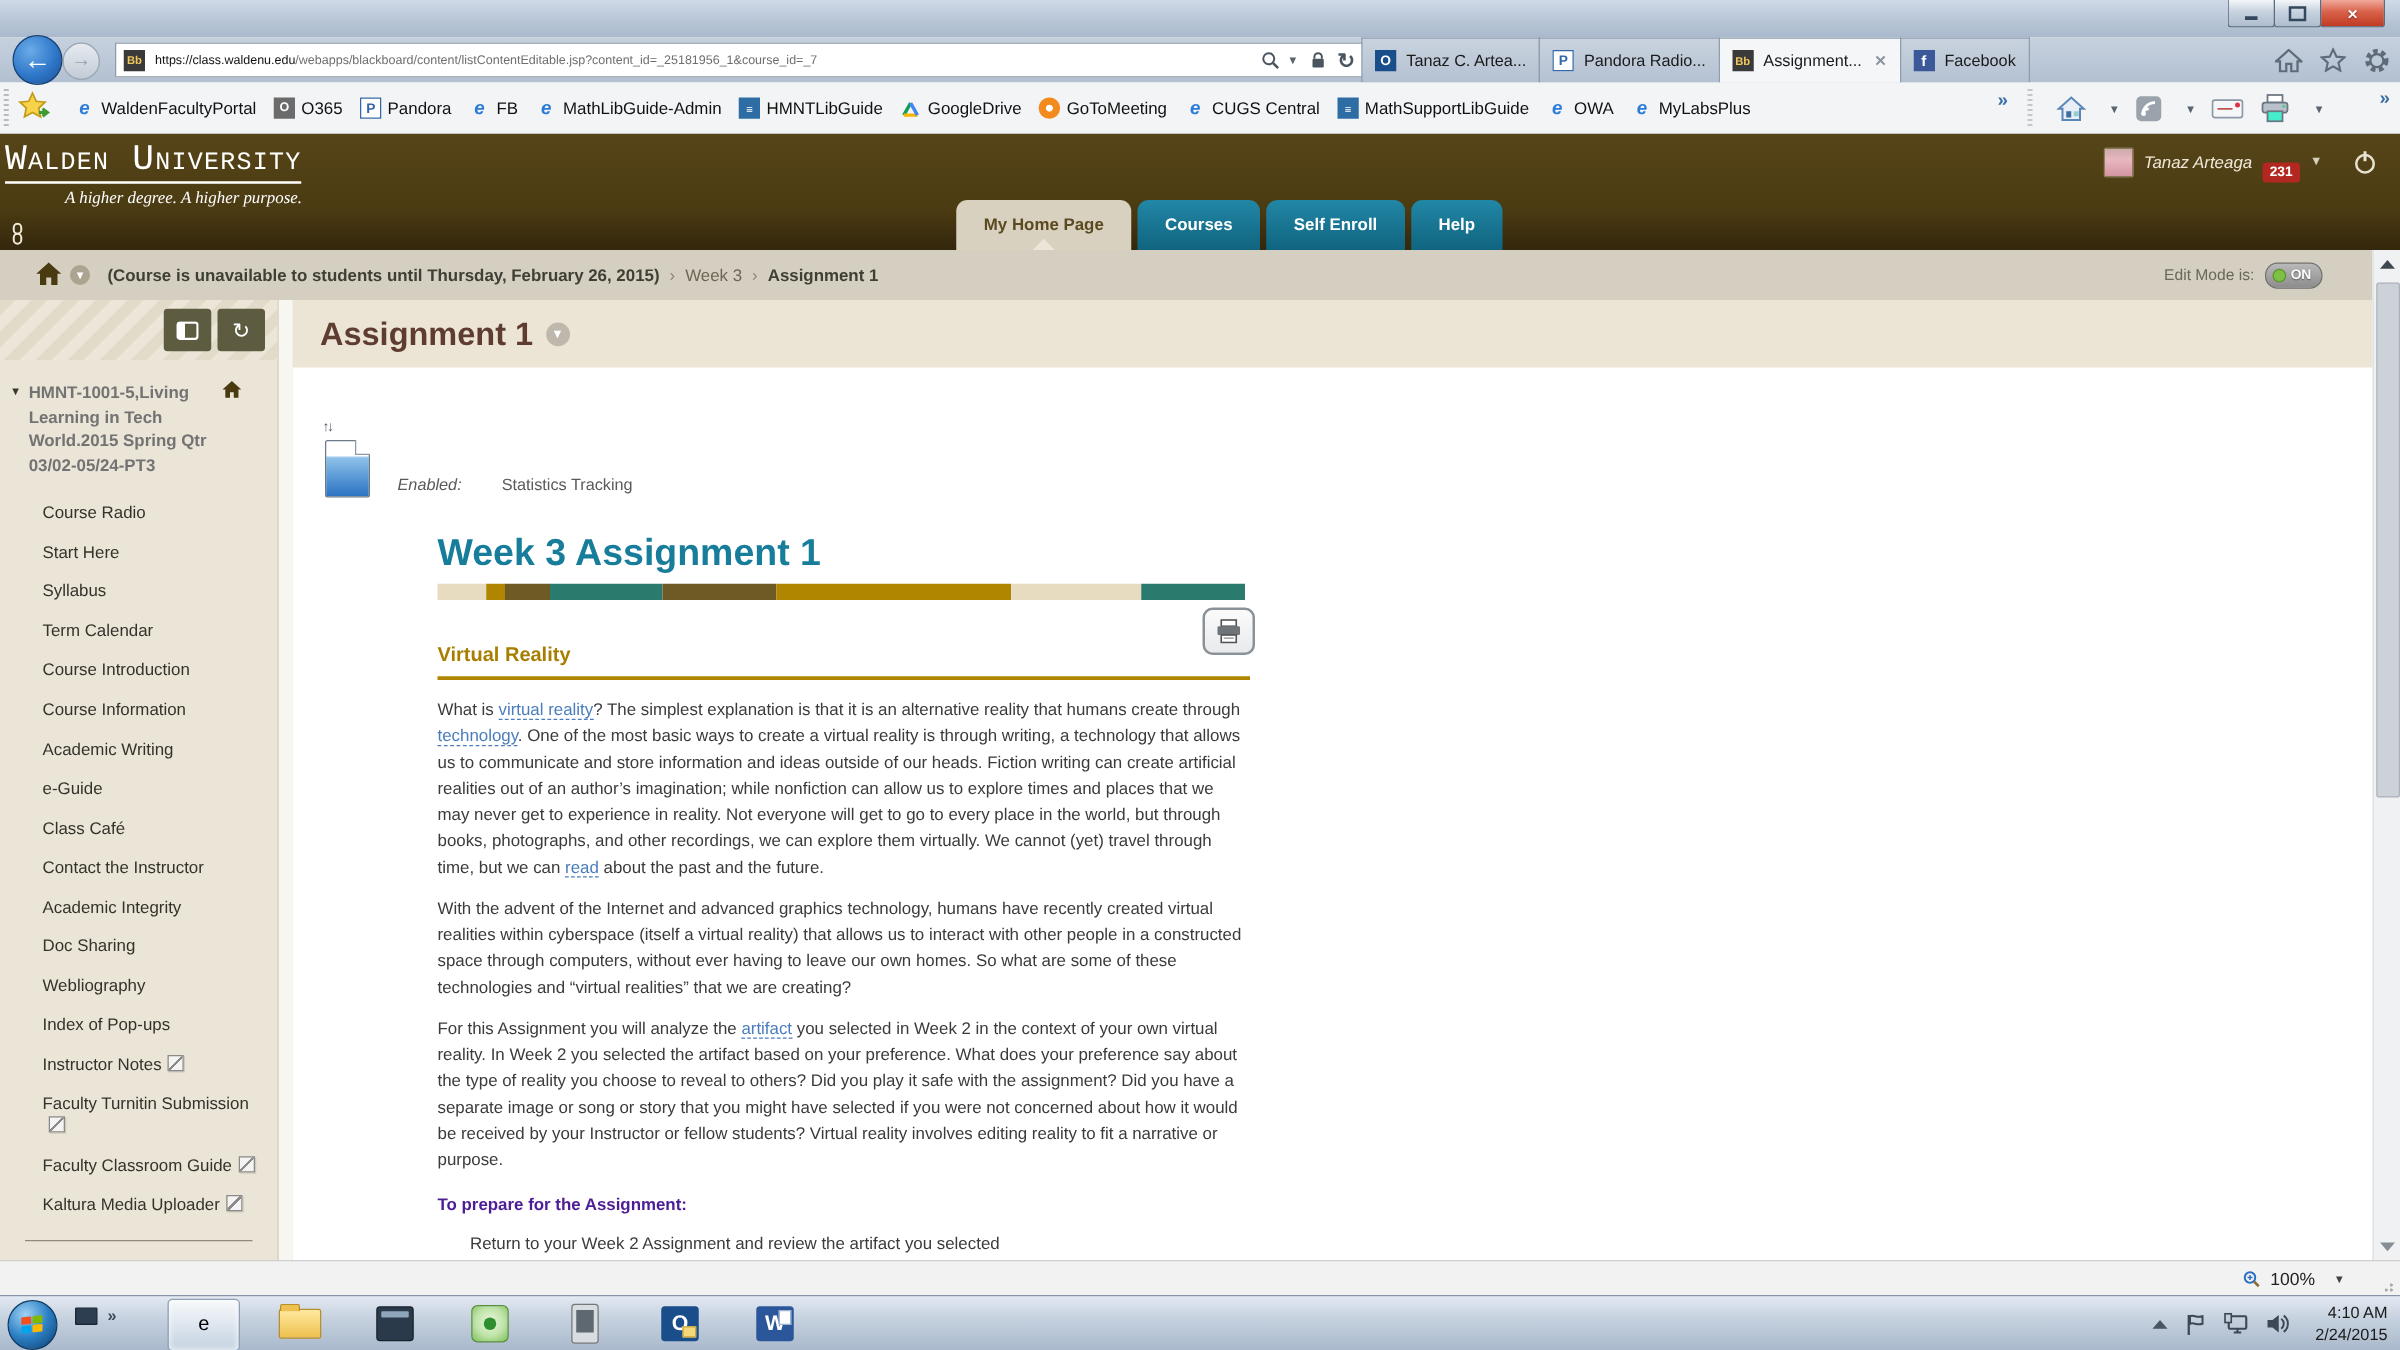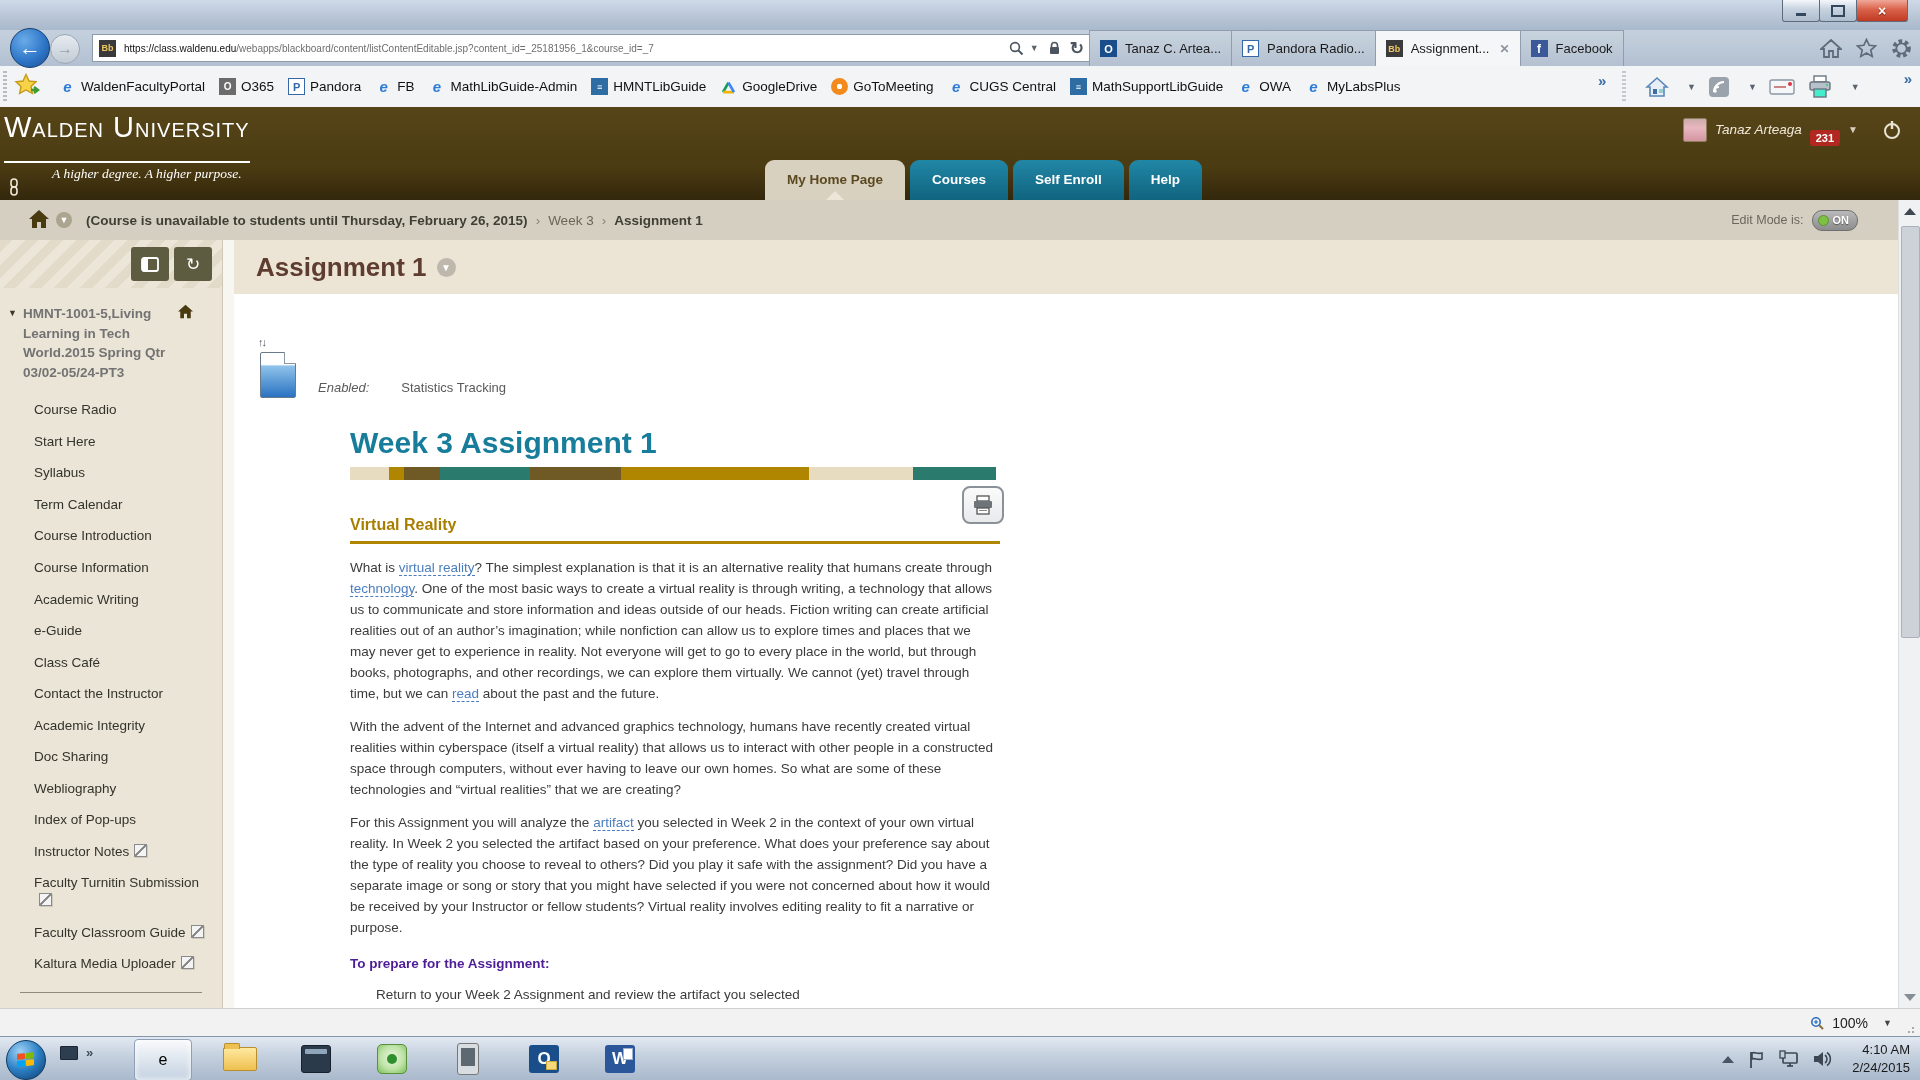--- a/index.html
+++ b/index.html
@@ -62,22 +62,22 @@
   .fav-overflow{position:absolute;left:1598px;top:6px;color:#3a6ea5;font-size:15px;font-weight:bold;}
   .fav-sep{position:absolute;left:1622px;top:5px;width:4px;height:30px;
     background:repeating-linear-gradient(180deg,#c4c8cc 0 2px,transparent 2px 4px);}
   .fav-right{position:absolute;left:1645px;top:0;height:41px;display:flex;align-items:center;gap:12px;}
   .fav-corner{position:absolute;right:8px;top:4px;color:#3a6ea5;font-size:15px;font-weight:bold;}
 
   
   .bbheader{position:absolute;left:0;top:107px;width:1920px;height:93px;
     background:linear-gradient(180deg,#564518 0%,#4b3b12 65%,#33270c 100%);}
   .logo{position:absolute;left:4px;top:4px;color:#fff;}
-  .logotext{font-family:Liberation Sans, sans-serif;font-variant:small-caps;font-size:29px;letter-spacing:1px;
-    border-bottom:2px solid #fff;padding-bottom:17px;display:inline-block;}
+  .logotext{font-family:Liberation Mono, monospace;font-variant:small-caps;font-size:29px;letter-spacing:1px;
+    border-bottom:2px solid #fff;padding-bottom:1px;display:inline-block;}
   .tagline{font-family:"Liberation Serif",serif;font-style:italic;font-size:13.5px;margin:3px 0 0 48px;}
   .chain{position:absolute;left:8px;bottom:4px;}
   .userchip{position:absolute;right:18px;top:6px;display:flex;align-items:center;gap:8px;}
   .avatar{width:22px;height:22px;border:1px solid #8c7f5e;border-radius:2px;
     background:linear-gradient(180deg,#caa 0%,#e8b7c0 40%,#d395a0 100%);}
   .uname{color:#efe8d8;font-size:13.5px;font-style:italic;}
   .badge{background:#b2271f;color:#fff;font-size:11px;font-weight:bold;padding:2px 6px;border-radius:3px;margin-top:17px;}
   .ucaret{color:#d8d0bd;font-size:10px;}
   .power{margin-left:16px;}
   .navtabs{position:absolute;left:765px;bottom:0;display:flex;gap:5px;align-items:flex-end;}
@@ -152,21 +152,21 @@
 
   
   .vscroll{position:absolute;left:1898px;top:200px;width:22px;height:808px;background:#f0f1f3;border-left:1px solid #dcdee0;}
   .varrow{position:absolute;left:0;width:22px;height:22px;display:flex;align-items:center;justify-content:center;}
   .tri-up{width:0;height:0;border-left:6px solid transparent;border-right:6px solid transparent;border-bottom:7px solid #3f4750;}
   .tri-dn{width:0;height:0;border-left:6px solid transparent;border-right:6px solid transparent;border-top:7px solid #868d95;}
   .vthumb{position:absolute;left:2px;top:26px;width:17px;height:410px;background:#cdd2d8;border:1px solid #aab1b9;border-radius:2px;}
 
   
   .statusbar{position:absolute;left:0;top:1008px;width:1920px;height:28px;background:#f2f2f2;border-top:1px solid #cfcfcf;}
-  .zoomctl{position:absolute;right:28px;top:0;height:28px;display:flex;align-items:center;gap:7px;font-size:14px;color:#222;}
+  .zoomctl{position:absolute;right:44px;top:0;height:28px;display:flex;align-items:center;gap:7px;font-size:14px;color:#222;}
   .zoom-caret{font-size:9px;color:#444;margin-left:8px;}
   .grip-dots{position:absolute;right:3px;bottom:3px;width:10px;height:10px;
     background:radial-gradient(circle at 2px 8px,#aaa 1px,transparent 1.5px),
                radial-gradient(circle at 6px 8px,#aaa 1px,transparent 1.5px),
                radial-gradient(circle at 6px 4px,#aaa 1px,transparent 1.5px);}
 
   
   .taskbar{position:absolute;left:0;top:1036px;width:1920px;height:44px;
     background:linear-gradient(180deg,#e2e9f2 0%,#c3cfdd 45%,#a8b8cb 100%);border-top:1px solid #8795a8;}
   .orb{position:absolute;left:6px;top:3px;width:38px;height:38px;border-radius:50%;border:1px solid #0e3a63;

